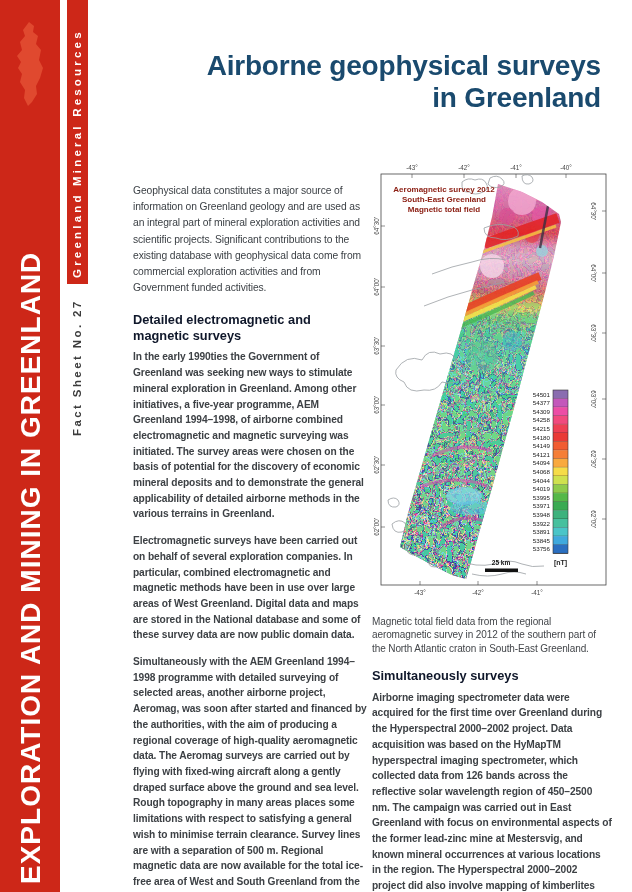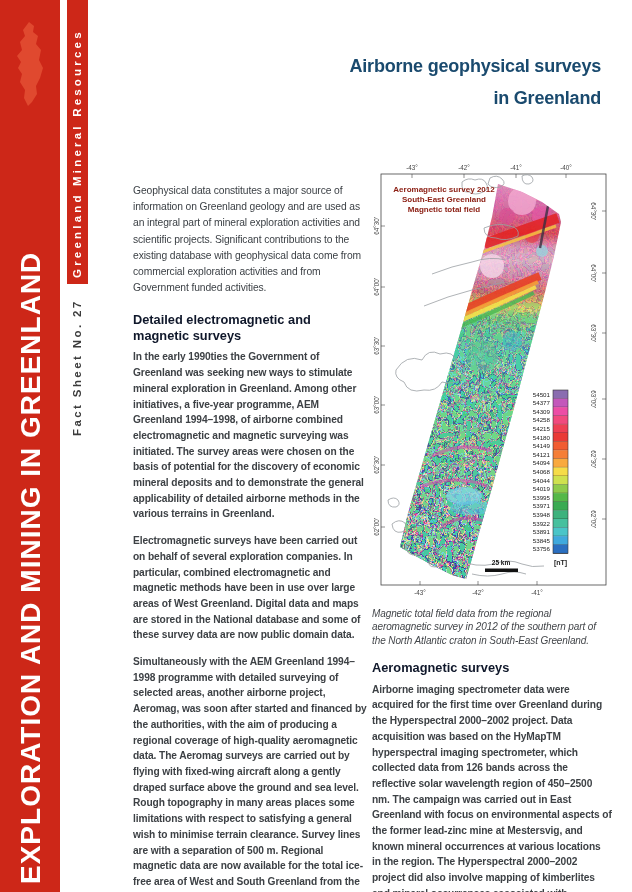--- a/index.html
+++ b/index.html
@@ -8,28 +8,28 @@
   
   .band-wide{position:absolute;left:0;top:0;width:60px;height:892px;background:#cd2718;}
   .band-strip{position:absolute;left:67px;top:0;width:21px;height:284px;background:#cd2718;}
   .vtext{position:absolute;transform-origin:0 0;transform:rotate(-90deg);white-space:nowrap;}
   .banner{font-size:28px;font-weight:bold;letter-spacing:1px;color:#ffffff;}
   .strip-text{font-size:11.5px;font-weight:bold;letter-spacing:3.2px;color:#ffffff;}
   .factsheet{font-size:11.5px;font-weight:bold;letter-spacing:2.4px;color:#3b3b3b;}
   .silhouette{position:absolute;left:10px;top:20px;}
   
   .title{position:absolute;left:180px;right:31px;top:50px;text-align:right;
-         font-size:18px;line-height:32px;font-weight:bold;color:#1a4a6e;letter-spacing:-0.2px;}
+         font-size:28px;line-height:32px;font-weight:bold;color:#1a4a6e;letter-spacing:-0.2px;}
   
   .col-left{position:absolute;left:133px;top:183px;width:235px;}
   .col-right{position:absolute;left:372px;top:156px;width:240px;}
   .intro{font-size:10.3px;line-height:16.2px;font-weight:normal;color:#3a3f44;letter-spacing:-0.1px;}
   .heading{font-size:12.8px;line-height:15.5px;font-weight:bold;color:#0f172a;margin:16px 0 6px 0;}
   .body-p{font-size:10.2px;line-height:15.7px;color:#3d4145;letter-spacing:-0.1px;margin:0 0 11px 0;font-weight:bold;}
-  .caption{font-size:10px;line-height:13.4px;font-style:italic;color:#43464a;margin-top:4px;letter-spacing:-0.1px;}
+  .caption{font-size:10px;line-height:13.4px;color:#43464a;margin-top:12px;letter-spacing:-0.1px;}
   .col-right .heading{margin-top:13px;}
 </style>
 </head>
 <body>
 
 <div class="page">
 
   <div class="band-wide">
     <svg class="silhouette" width="40" height="88" viewBox="0 0 40 88">
       <path d="M19,2 L24,6 L23,12 L28,16 L26,24 L31,30 L29,40 L33,48 L30,58 L26,66 L27,74 L22,82 L18,86 L14,78 L15,70 L10,62 L12,54 L8,48 L11,42 L7,36 L12,30 L10,22 L15,16 L13,10 Z" fill="#e0492f"></path>
@@ -264,17 +264,17 @@
           <text x="72" y="56" text-anchor="middle" font-size="8" font-weight="bold" fill="#8d2015">Magnetic total field</text>
         </g>
       <g id="scaleG">
           <text x="129" y="409" text-anchor="middle" font-size="6.5" font-weight="bold" fill="#111">25 km</text>
           <rect x="113" y="412.5" width="33" height="3.5" fill="#111"></rect>
         </g>
     </svg>
 
     <div class="caption">Magnetic total field data from the regional aeromagnetic survey in 2012 of the southern part of the North Atlantic craton in South-East Greenland.</div>
 
-    <div class="heading">Aeromagnetic surveys</div>
+    <div class="heading">Simultaneously surveys</div>
     <p class="body-p">Airborne imaging spectrometer data were acquired for the first time over Greenland during the Hyperspectral 2000–2002 project. Data acquisition was based on the HyMapTM hyperspectral imaging spectrometer, which collected data from 126 bands across the reflective solar wavelength region of 450–2500 nm. The campaign was carried out in East Greenland with focus on environmental aspects of the former lead-zinc mine at Mestersvig, and known mineral occurrences at various locations in the region. The Hyperspectral 2000–2002 project did also involve mapping of kimberlites and mineral occurrences associated with hydrothermal alterations in West Greenland.</p>
   </div>
 
 </div>
 
 </body></html>

